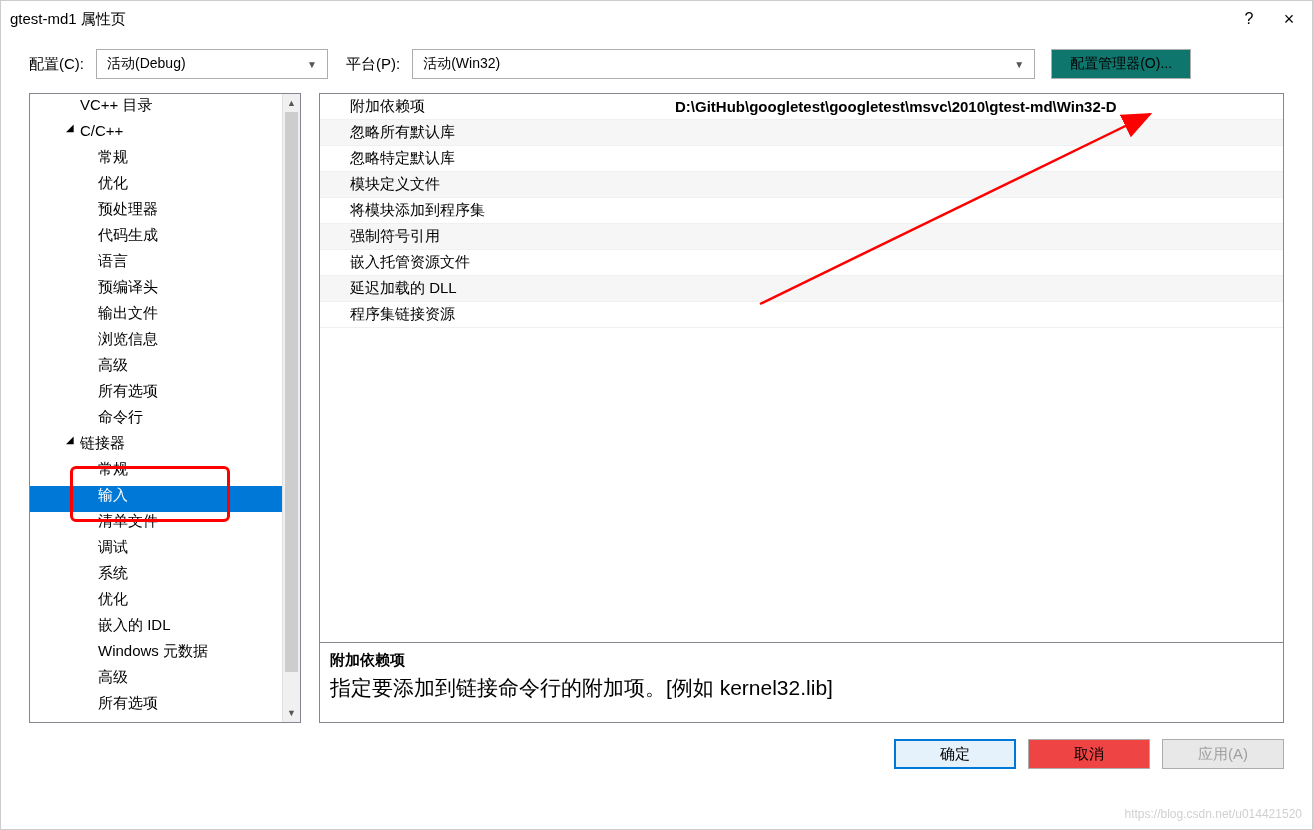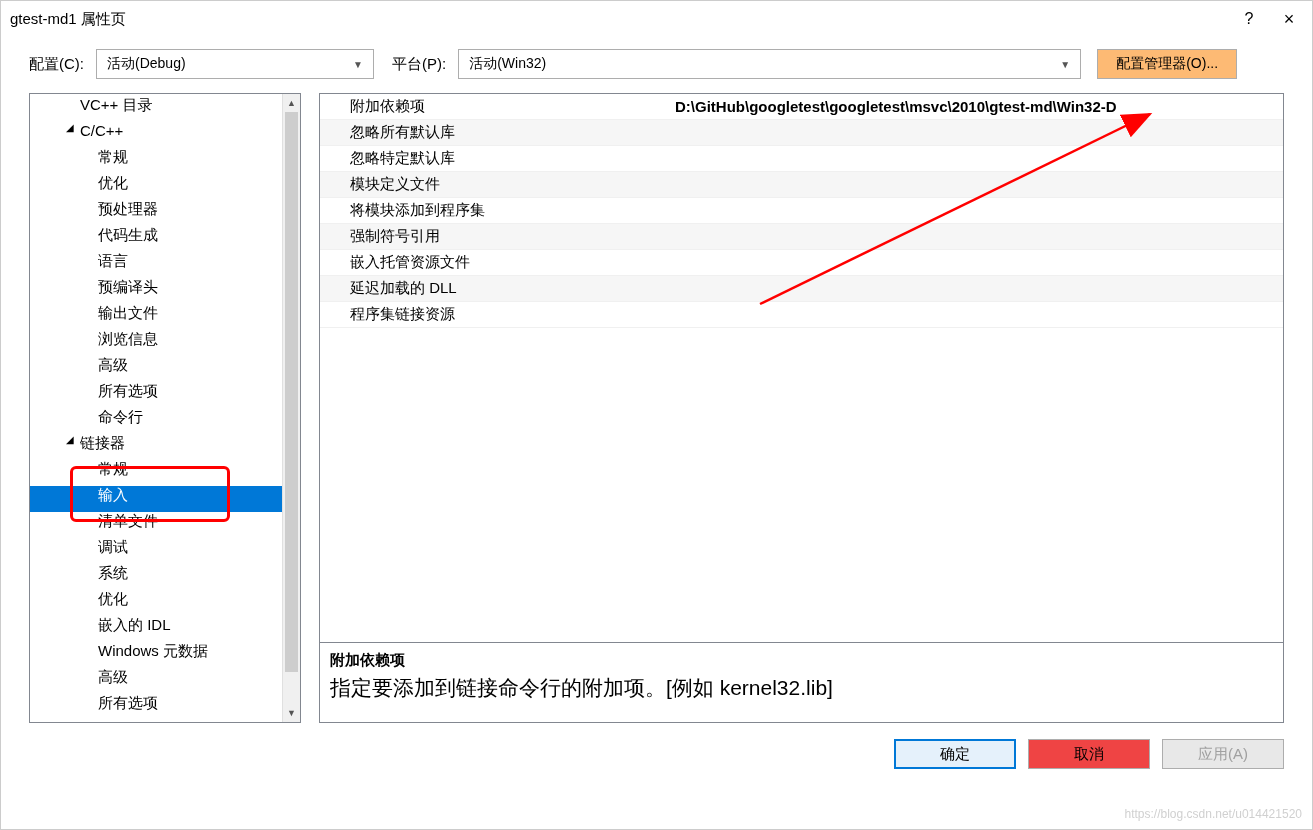--- a/index.html
+++ b/index.html
@@ -5,25 +5,25 @@
 * { box-sizing: border-box; margin: 0; padding: 0; }
 body { font-family: "Microsoft YaHei", "Segoe UI", Tahoma, sans-serif; font-size: 14px; background: #fff; color: #000; }
 .dialog { width: 1313px; height: 830px; background: #fff; position: relative; border: 1px solid #ccc; }
 .titlebar { height: 36px; display: flex; align-items: center; padding: 0 3px; }
 .titlebar .title { flex: 1; font-size: 15px; padding-left: 6px; }
 .titlebar .help { width: 40px; text-align: center; font-size: 16px; cursor: pointer; }
 .titlebar .close { width: 40px; text-align: center; font-size: 18px; cursor: pointer; }
 .config-row { display: flex; align-items: center; padding: 12px 28px 8px 28px; gap: 8px; }
 .config-row .lbl { padding-right: 4px; font-size: 15px; }
 .config-row .sel { background: #fff; border: 1px solid #adadad; height: 30px; display: flex; align-items: center; padding: 0 10px; position: relative; }
-.config-row .sel.cfg { width: 278px; }
+.config-row .sel.cfg { width: 232px; }
 .config-row .sel.plat { width: 623px; }
 .config-row .sel .val { flex: 1; }
 .config-row .sel .chev { font-size: 10px; color: #555; }
-.config-row .btn { background: #fdba74; border: 1px solid #adadad; height: 30px; padding: 4px 18px; display: flex; align-items: center; cursor: pointer; margin-left: 8px; }
+.config-row .btn { background: #0f766e; border: 1px solid #adadad; height: 30px; padding: 4px 18px; display: flex; align-items: center; cursor: pointer; margin-left: 8px; }
 .content { display: flex; padding: 6px 28px 0 28px; gap: 18px; height: 636px; }
 .tree-wrap { width: 272px; border: 1px solid #828790; display: flex; background: #fff; }
 .tree { flex: 1; overflow: hidden; padding-top: 2px; }
 .tree-item { height: 26px; display: flex; padding-left: 18px; font-size: 15px; cursor: pointer; white-space: nowrap; }
 .tree-item.level2 { padding-left: 36px; }
 .tree-item.level3 { padding-left: 54px; }
 .tree-item .arrow { width: 14px; display: inline-block; font-size: 10px; color: #000; }
 .tree-item.selected { background: #0078d7; color: #fff; }
 .tree-scroll { width: 18px; background: #f0f0f0; border-left: 1px solid #e0e0e0; position: relative; }
 .tree-scroll .thumb { position: absolute; top: 18px; left: 2px; right: 2px; height: 560px; background: #cdcdcd; }

